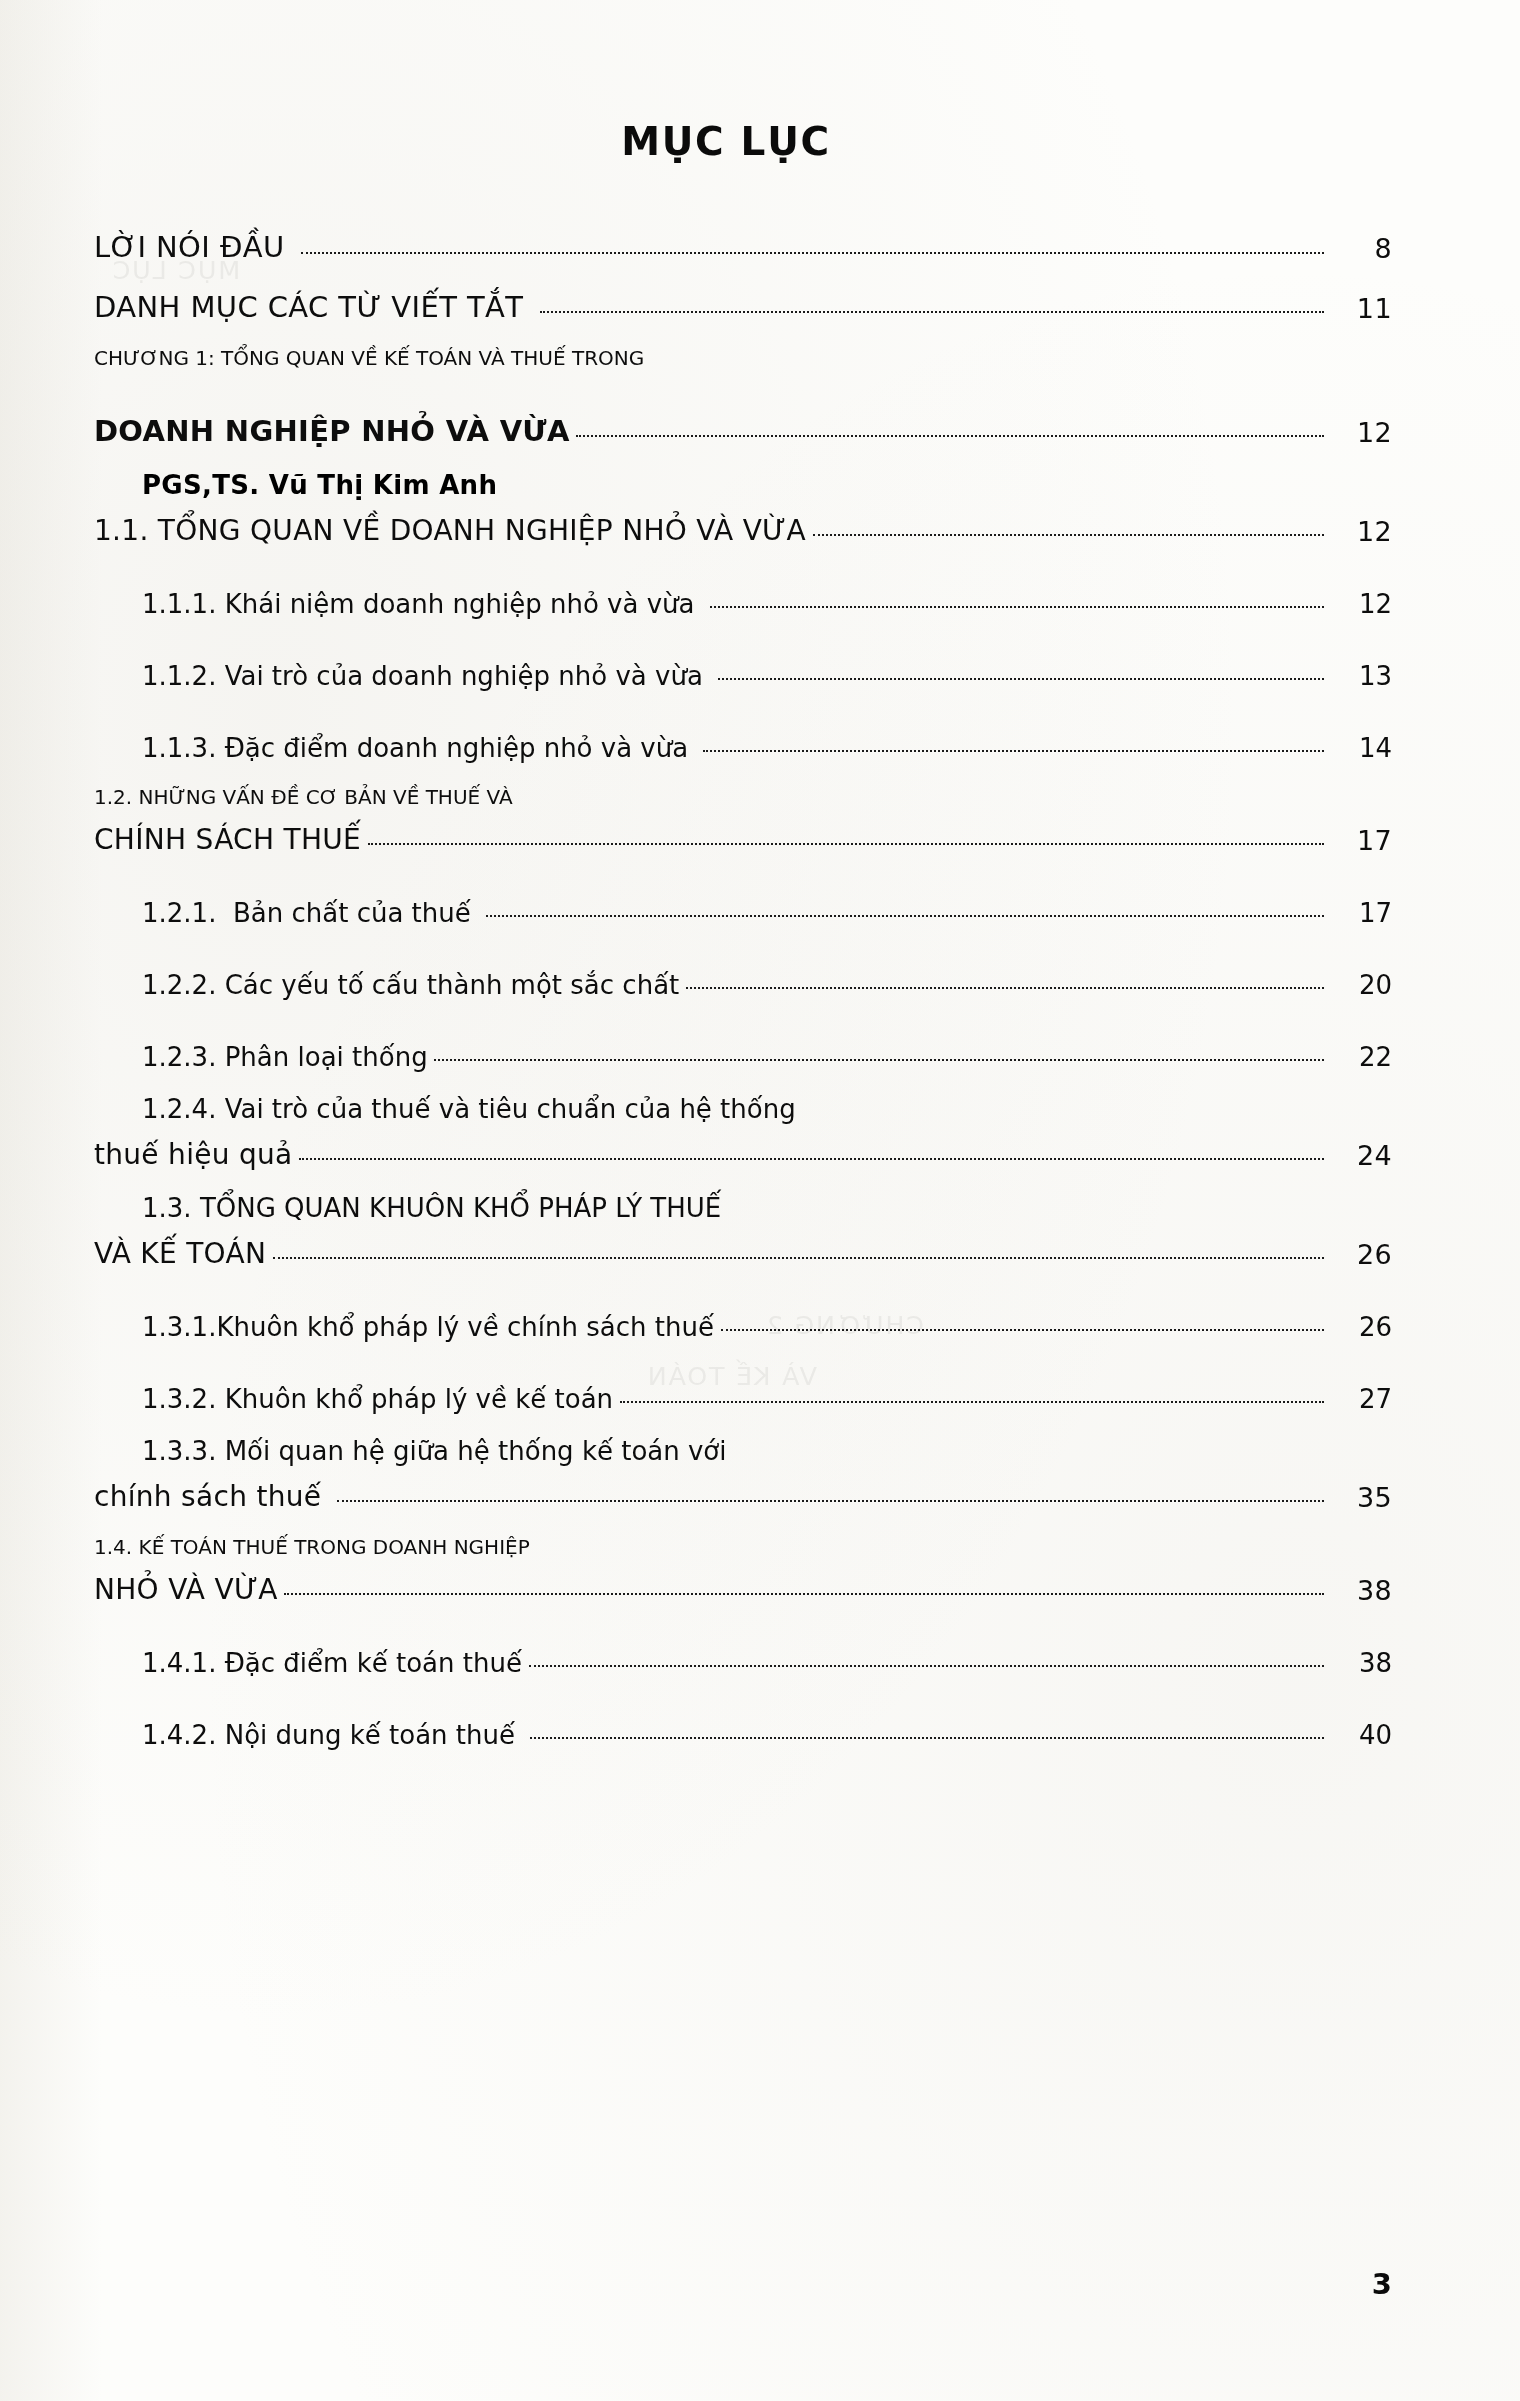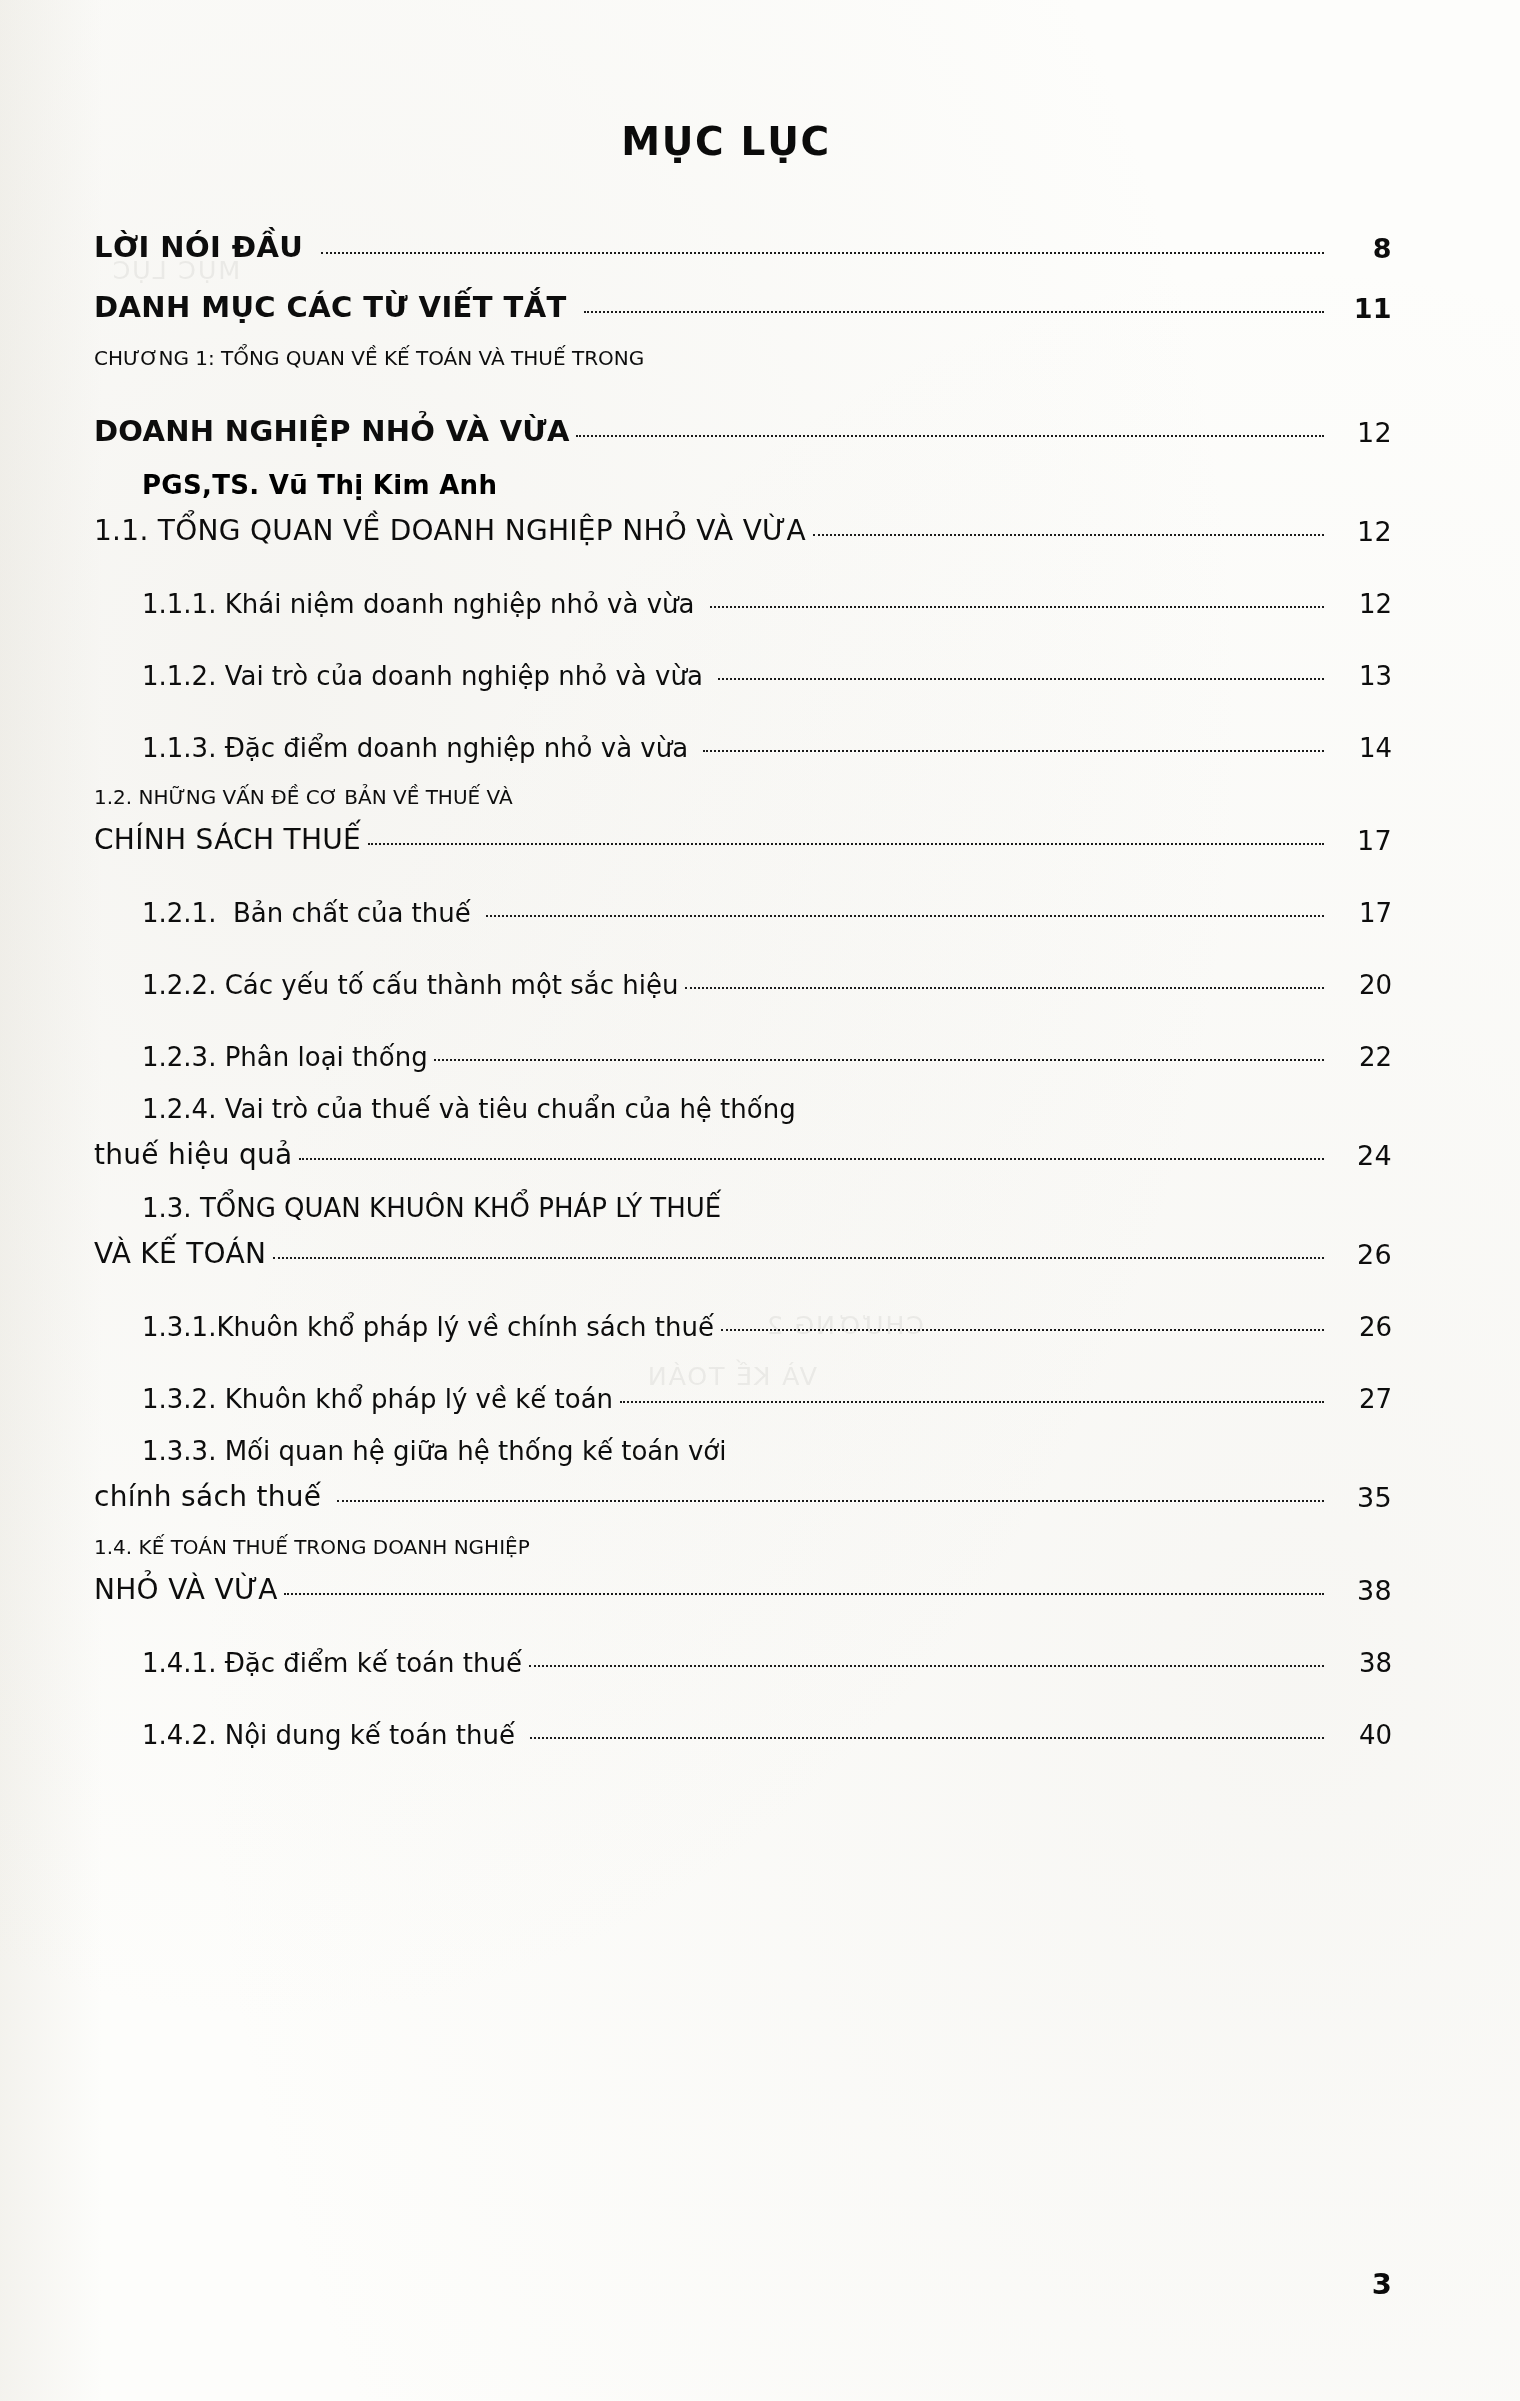--- a/index.html
+++ b/index.html
@@ -67,21 +67,21 @@
   }
   .row .page-no {
     flex: 0 0 61px;
     text-align: right;
     white-space: nowrap;
   }
 
   
   .lvl-top {
     font-size: 29px;
-    font-weight: 700;
+    font-weight: 400;
     letter-spacing: 0.4px;
     margin-top: 25.5px;
   }
   .lvl-top .page-no { font-size: 27px; }
 
   .lvl-chapter {
     font-size: 29px;
     font-weight: 700;
     letter-spacing: 0.3px;
     margin-top: 44px;
@@ -208,21 +208,21 @@
           <span class="label">CHÍNH SÁCH THUẾ</span>
           <span class="dots"></span>
           <span class="page-no">17</span>
         </div>
         <div class="row lvl-2">
           <span class="label">1.2.1.  Bản chất của thuế </span>
           <span class="dots"></span>
           <span class="page-no">17</span>
         </div>
         <div class="row lvl-2">
-          <span class="label">1.2.2. Các yếu tố cấu thành một sắc hiệu</span>
+          <span class="label">1.2.2. Các yếu tố cấu thành một sắc chất</span>
           <span class="dots"></span>
           <span class="page-no">20</span>
         </div>
         <div class="row lvl-2">
           <span class="label">1.2.3. Phân loại thống</span>
           <span class="dots"></span>
           <span class="page-no">22</span>
         </div>
         <div class="plain sub"><span>1.2.4. Vai trò của thuế và tiêu chuẩn của hệ thống</span></div>
         <div class="row lvl-1 cont">

